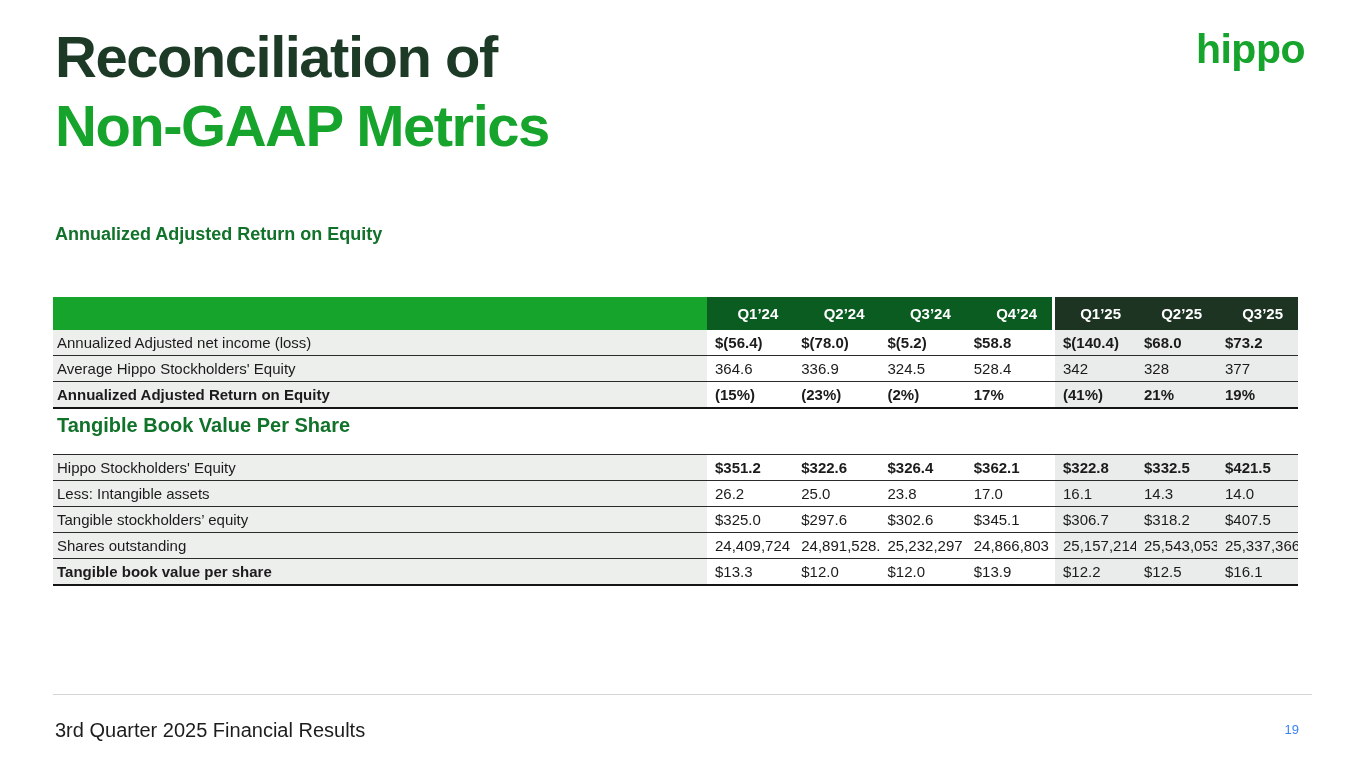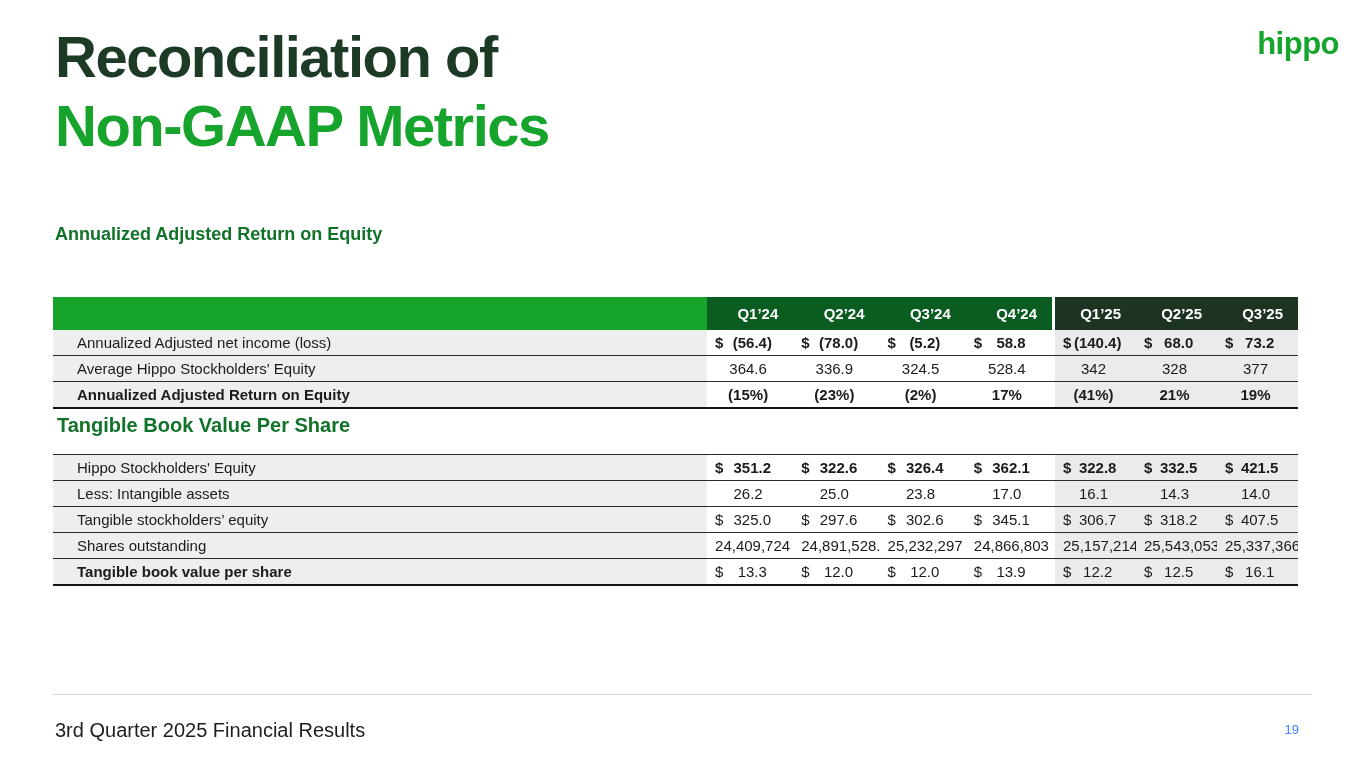--- a/index.html
+++ b/index.html
@@ -9,21 +9,21 @@
     -webkit-font-smoothing:antialiased;
   }
   .slide{position:relative;width:1365px;height:768px;overflow:hidden;background:#fff;}
 
   
   .title{position:absolute;left:55px;top:22px;margin:0;font-size:58px;line-height:69px;font-weight:700;letter-spacing:-1.5px;}
   .t1{display:block;color:var(--dark_green);}
   .t2{display:block;color:var(--brand_green);}
 
   
-  .logo{position:absolute;right:26px;top:26px;font-size:31px;font-weight:800;letter-spacing:-0.5px;color:var(--brand_green);}
+  .logo{position:absolute;right:60px;top:26px;font-size:41px;font-weight:800;letter-spacing:-0.5px;color:var(--brand_green);}
 
   
   .h1{position:absolute;left:55px;top:224px;font-size:18px;font-weight:700;color:var(--section_green);}
   .h2{position:absolute;left:57px;top:414px;font-size:20px;font-weight:700;color:var(--section_green);}
 
   
   .table{position:absolute;left:53px;width:1245px;}
   .t-roe{top:297px;}
   .t-tbv{top:454px;border-top:1.5px solid var(--border_dark);}
   .thead,.trow{display:grid;grid-template-columns:654px 86.25px 86.25px 86.25px 86.25px 3px 81px 81px 81px;}
@@ -31,25 +31,25 @@
   .trow{height:25px;border-bottom:1.5px solid var(--border_dark);}
   .trow.last{border-bottom:2.5px solid #151515;}
 
   .hcell{display:flex;align-items:center;justify-content:flex-end;padding-right:15px;font-size:15px;font-weight:700;color:#ffffff;}
   .hlabel{background:var(--brand_green);}
   .h24{background:var(--hdr24);}
   .h25{background:var(--hdr25);}
   .gapcol{background:#ffffff;}
 
   .cell{display:flex;align-items:center;font-size:15px;color:#1b1b1b;min-width:0;}
-  .cell.label{background:var(--row_gray);padding-left:24px;}
+  .cell.label{background:var(--row_gray);padding-left:4px;}
   .cell.y25{background:var(--row_gray25);}
   .cell.val{padding-left:8px;}
   .dollar{flex:0 0 auto;}
-  .num{flex:1;min-width:0;text-align:center;white-space:nowrap;overflow:hidden;padding-right:12px;}
+  .num{flex:1;min-width:0;text-align:left;white-space:nowrap;overflow:hidden;padding-right:12px;}
   .num.wide{padding-right:3px;}
   .b{font-weight:700;}
 
   
   .divider{position:absolute;left:53px;top:694px;width:1259px;height:1px;background:#d3d6d4;}
   .footer{position:absolute;left:55px;top:719px;font-size:20px;color:#1d1d1d;}
   .pagenum{position:absolute;right:66px;top:722px;font-size:13px;color:#3b82f6;}
 </style>
 </head>
 <body>

